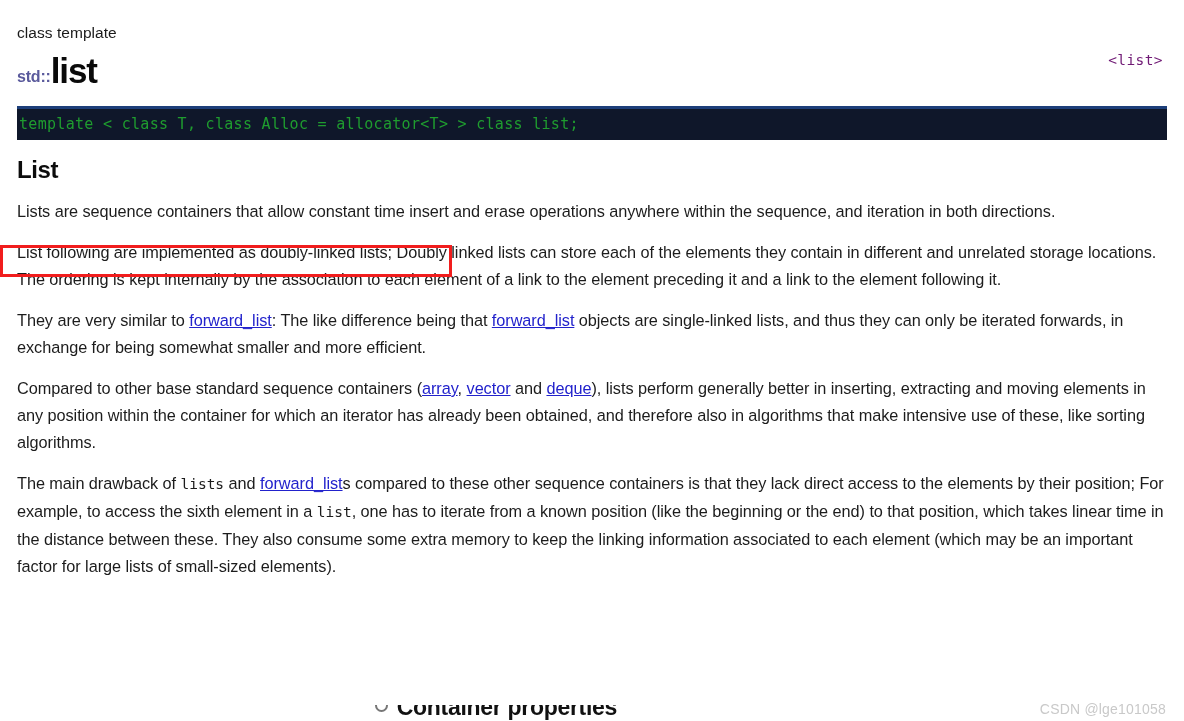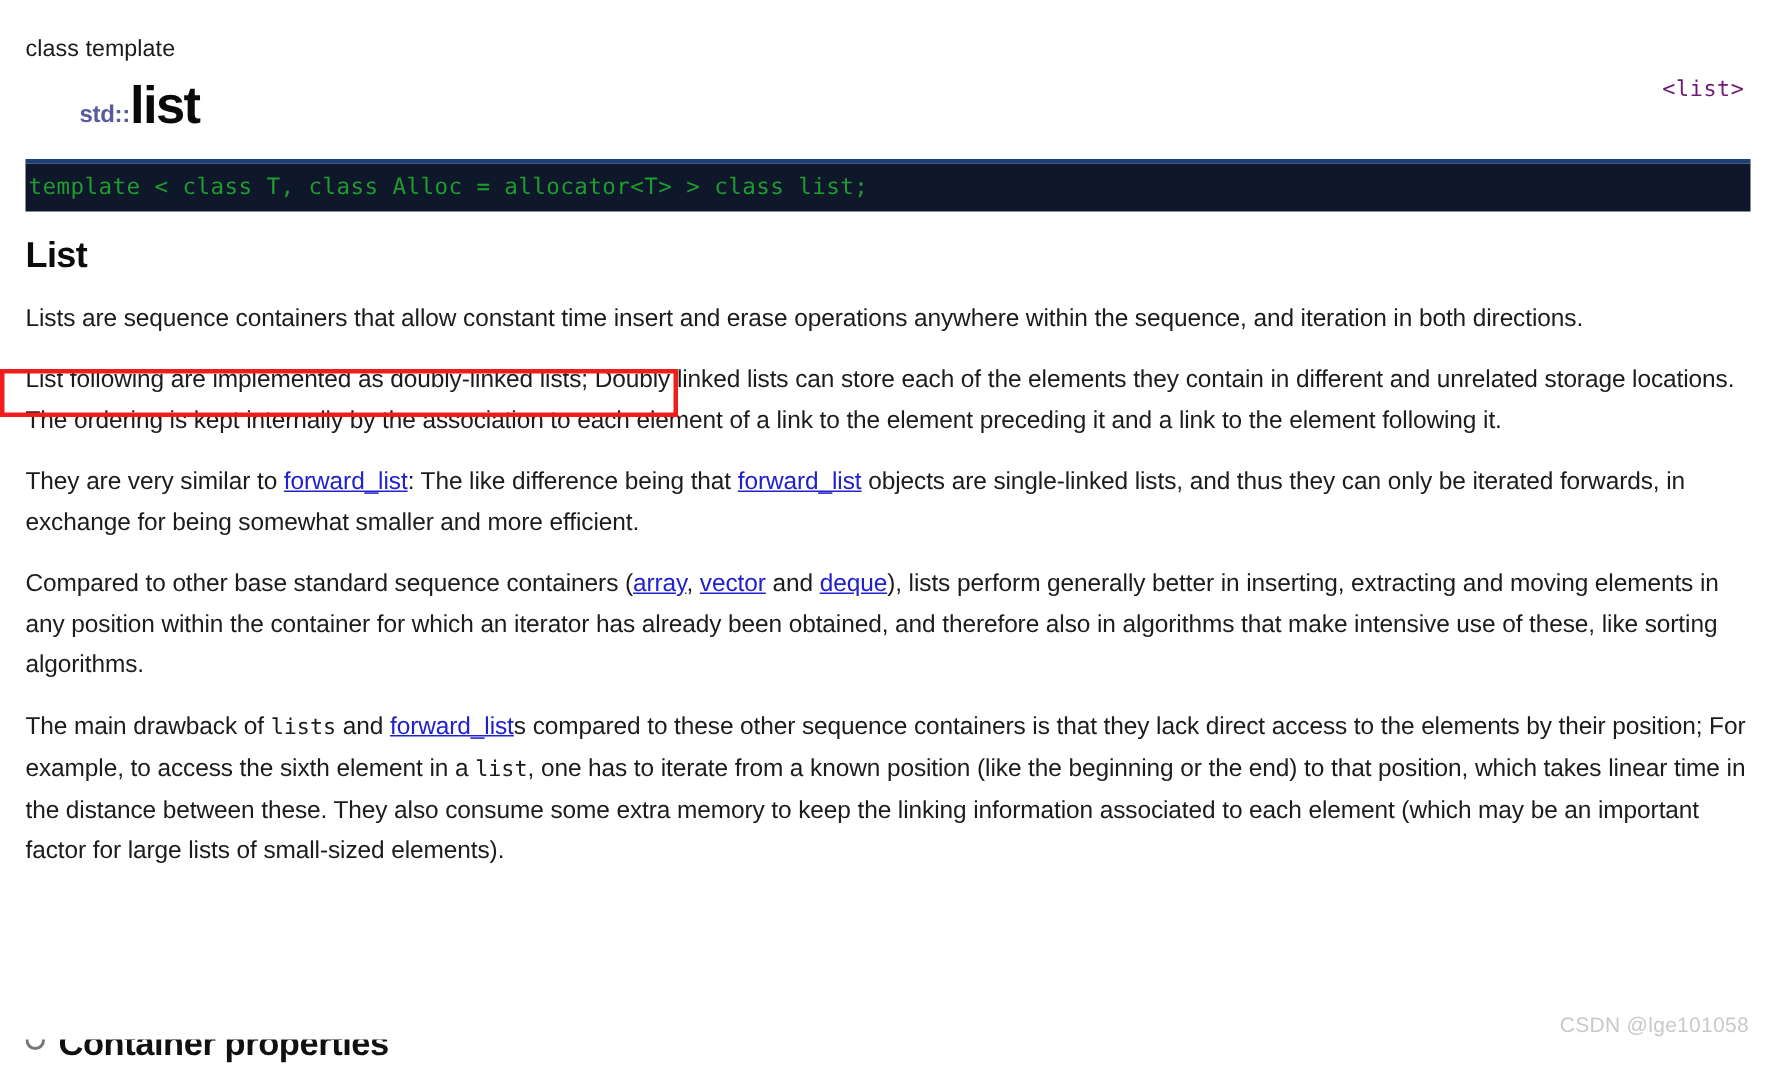--- a/index.html
+++ b/index.html
@@ -34,21 +34,20 @@
     font-size: 15.5px;
     line-height: 20px;
     color: #1a1a1a;
     letter-spacing: 0.05px;
   }
   .title-row {
     display: flex;
     align-items: baseline;
     margin-top: 10px;
     height: 42px;
-    margin-left: 36px;
   }
   .title-ns {
     font-size: 16px;
     font-weight: bold;
     color: #5a5a9c;
     letter-spacing: -0.2px;
     position: relative;
     top: -1px;
   }
   .title-name {
@@ -132,24 +131,25 @@
     border: 3px solid #f11d1d;
     box-sizing: border-box;
     pointer-events: none;
     z-index: 5;
   }
 
   
   .cut-heading {
     position: absolute;
     left: 17px;
-    bottom: 12px;
+    bottom: 0;
     width: 600px;
     height: 16px;
     overflow: hidden;
+    text-align: right;
   }
   .cut-heading-inner {
     font-size: 23px;
     font-weight: bold;
     color: #111111;
     line-height: 28px;
     letter-spacing: -0.3px;
     position: relative;
     top: -12px;
     white-space: nowrap;
@@ -163,21 +163,21 @@
     background: #ffffff;
     margin-right: 9px;
     position: relative;
     top: -3px;
   }
 
   
   .watermark {
     position: absolute;
     right: 18px;
-    bottom: 30px;
+    bottom: 4px;
     font-size: 14px;
     color: #c9c9c9;
     letter-spacing: 0.2px;
     font-family: "Liberation Sans", sans-serif;
   }
 </style>
 </head>
 <body>
 
 <div class="page">

